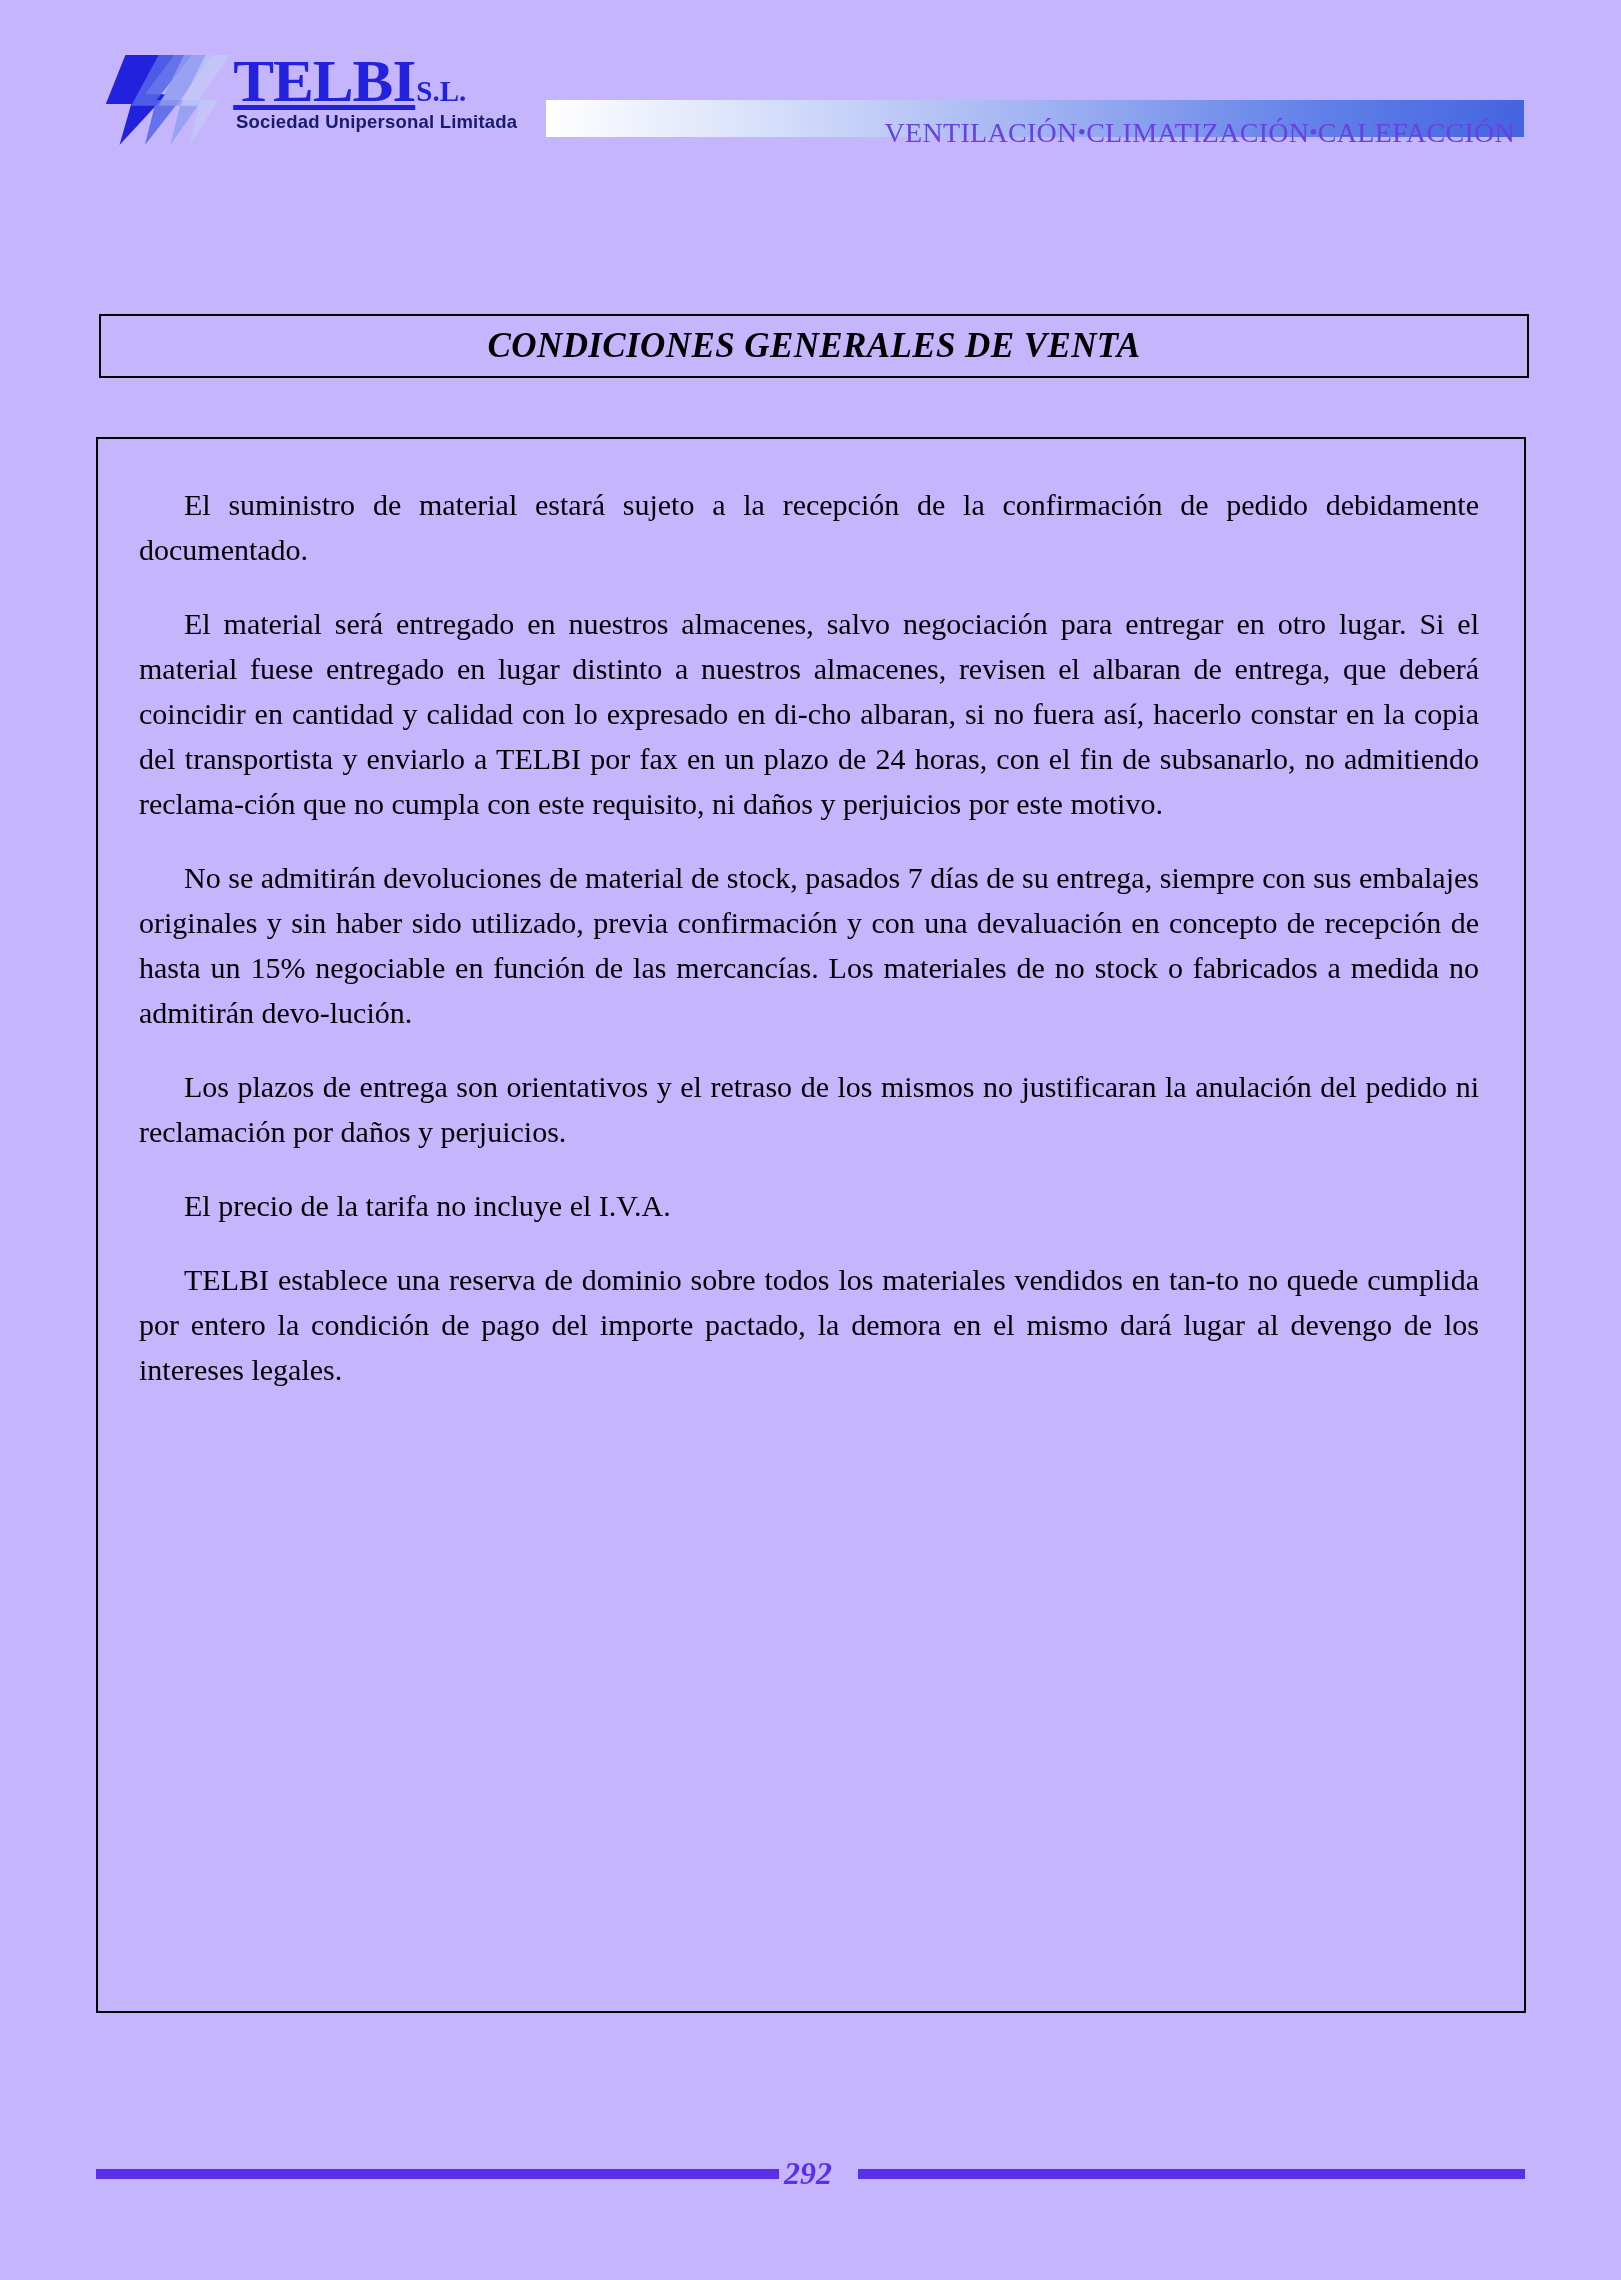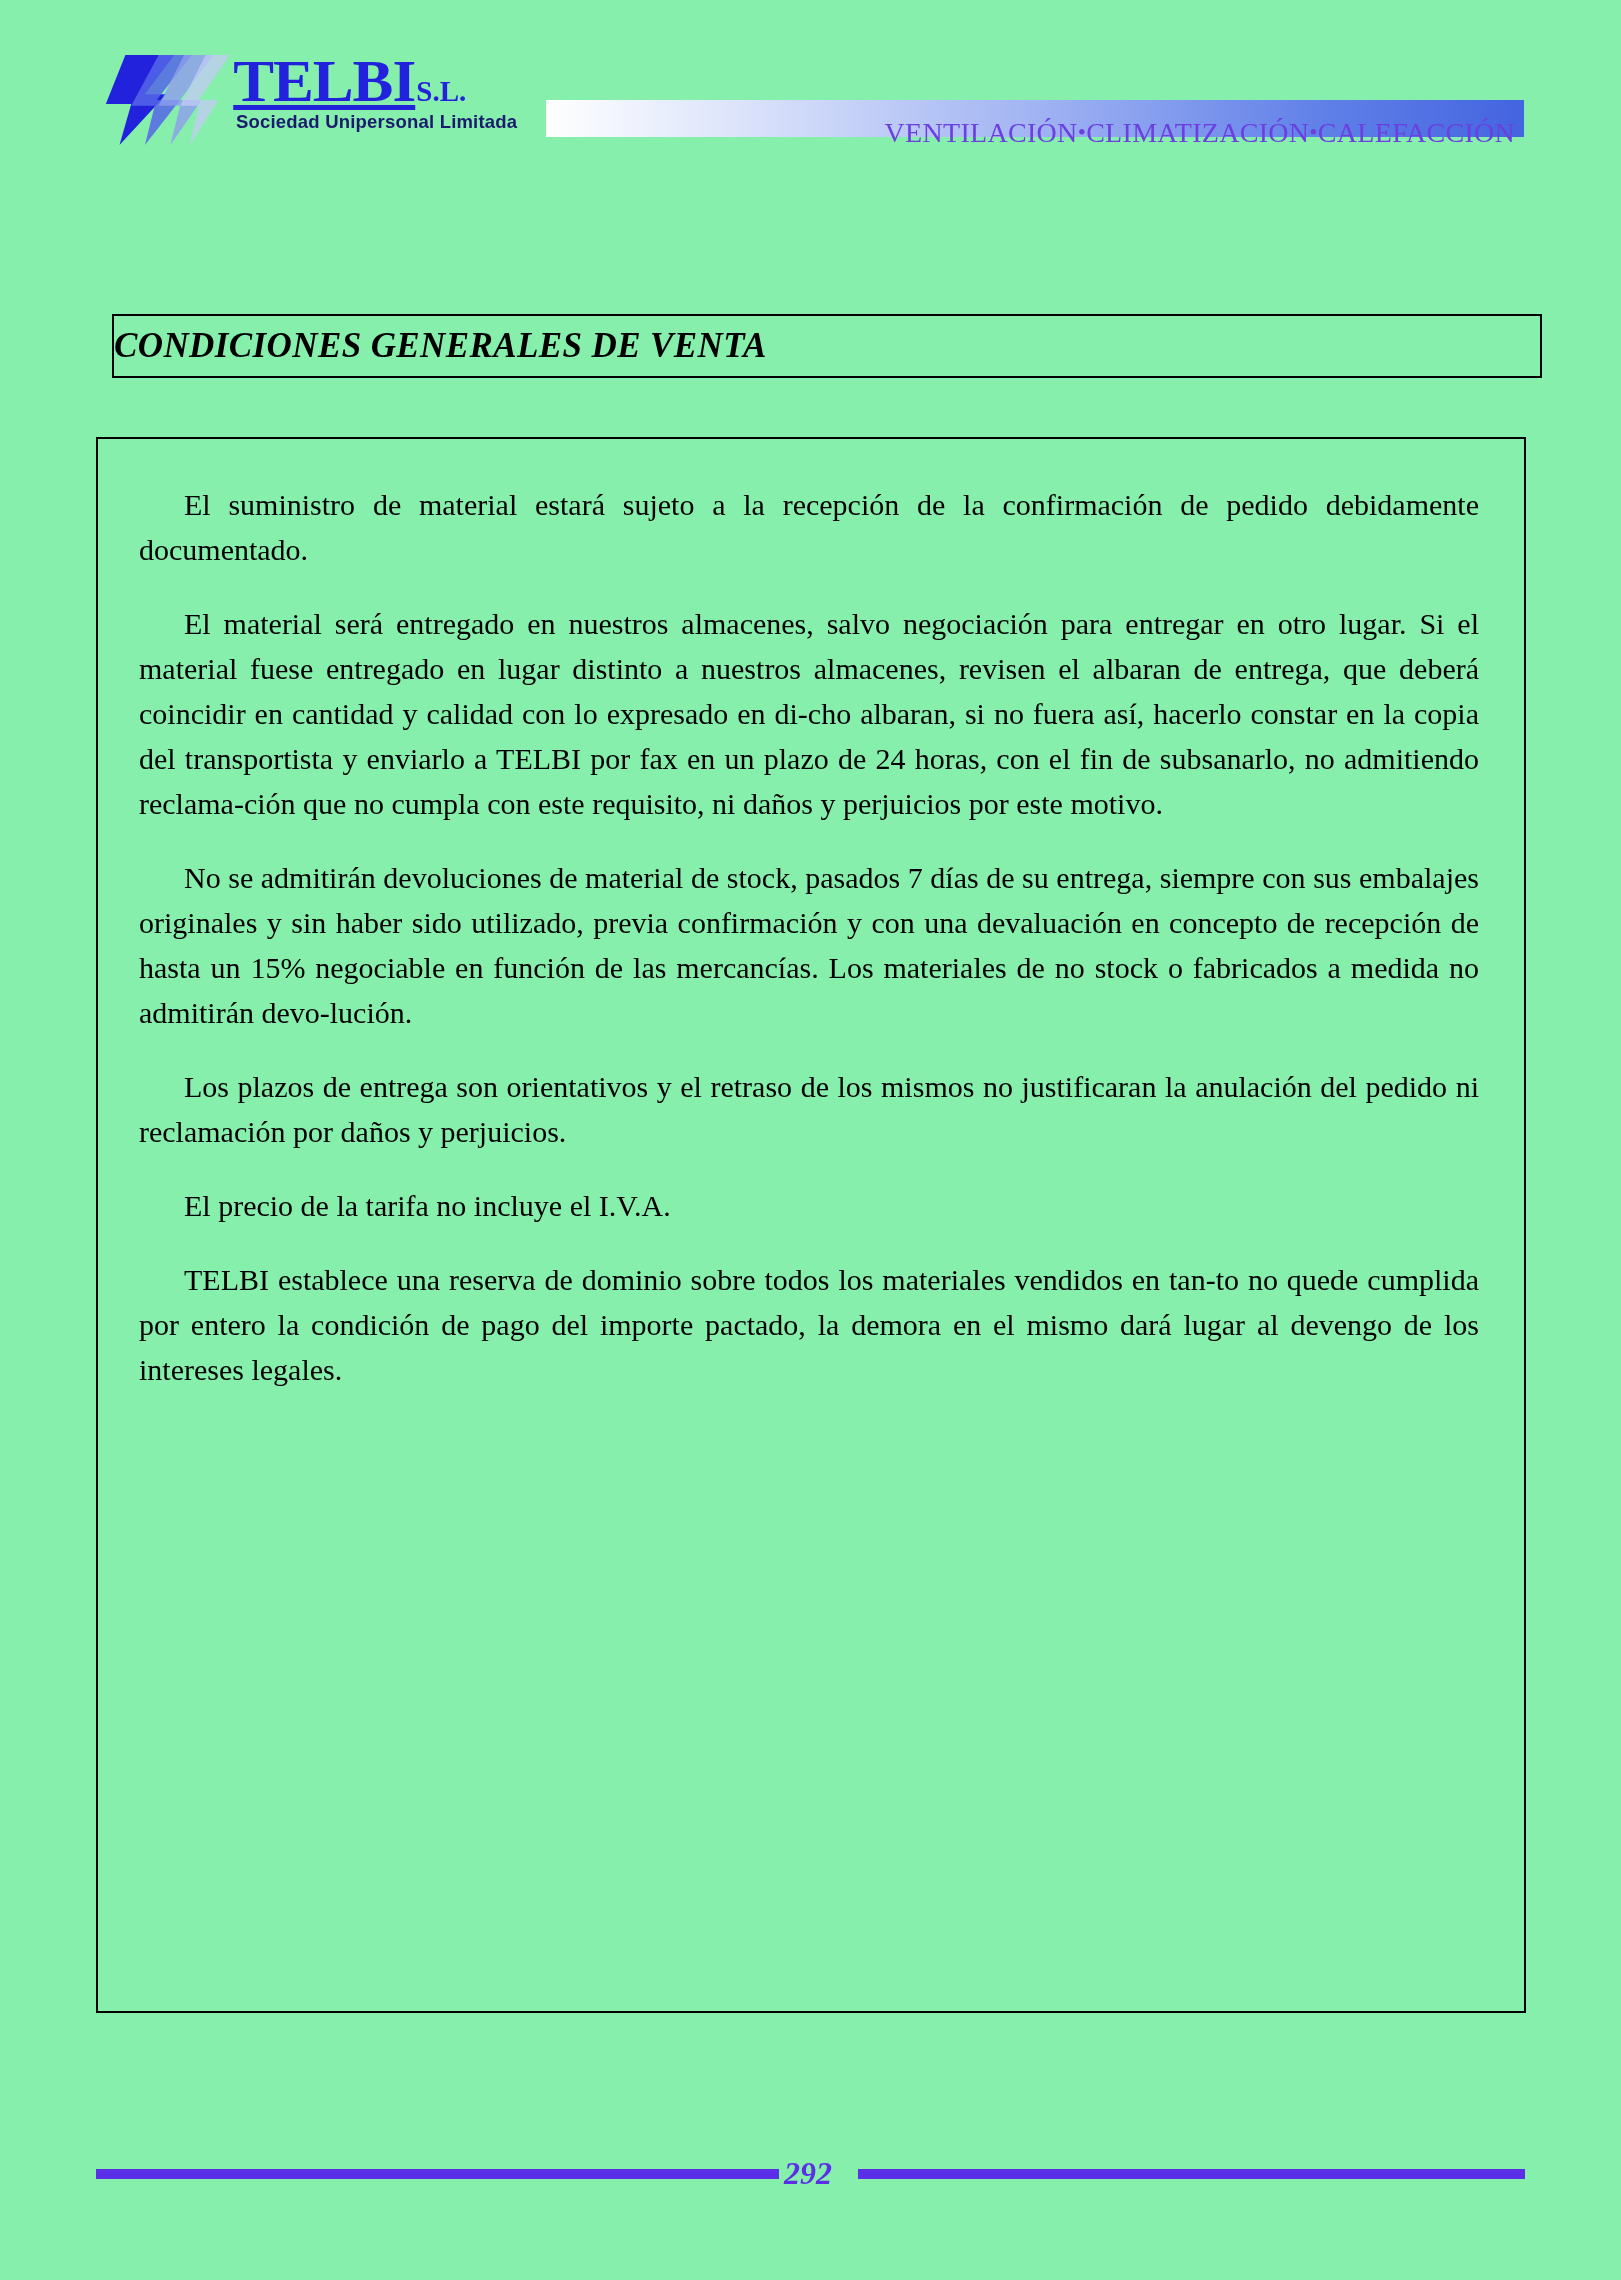--- a/index.html
+++ b/index.html
@@ -5,21 +5,21 @@
 <style>
   html, body {
     margin: 0;
     padding: 0;
     background: #ffffff;
   }
   .page {
     position: relative;
     width: 1622px;
     height: 2280px;
-    background: #86efac;
+    background: #c4b5fd;
     font-family: "Liberation Serif", "DejaVu Serif", serif;
     overflow: hidden;
     box-sizing: border-box;
   }
 
   
   .header {
     position: absolute;
     left: 0;
     top: 0;
@@ -103,29 +103,29 @@
   }
   .header-tagline .sep {
     color: #6b3fe0;
     font-size: 23.4px;
     vertical-align: 2px;
   }
 
   
   .title-box {
     position: absolute;
-    left: 112px;
+    left: 99px;
     top: 314px;
     width: 1430px;
     height: 64px;
     border: 2.9px solid #000000;
     box-sizing: border-box;
     display: flex;
     align-items: center;
-    justify-content: flex-start;
+    justify-content: center;
   }
   .title-text {
     font-family: "Liberation Serif", "DejaVu Serif", serif;
     font-weight: bold;
     font-style: italic;
     font-size: 35px;
     color: #000000;
     letter-spacing: 0.4px;
     white-space: nowrap;
   }

